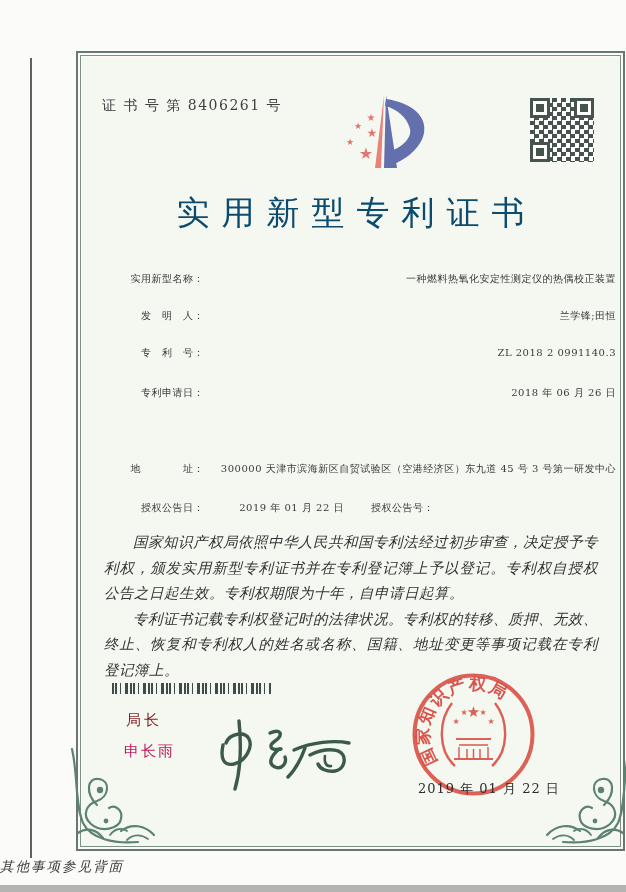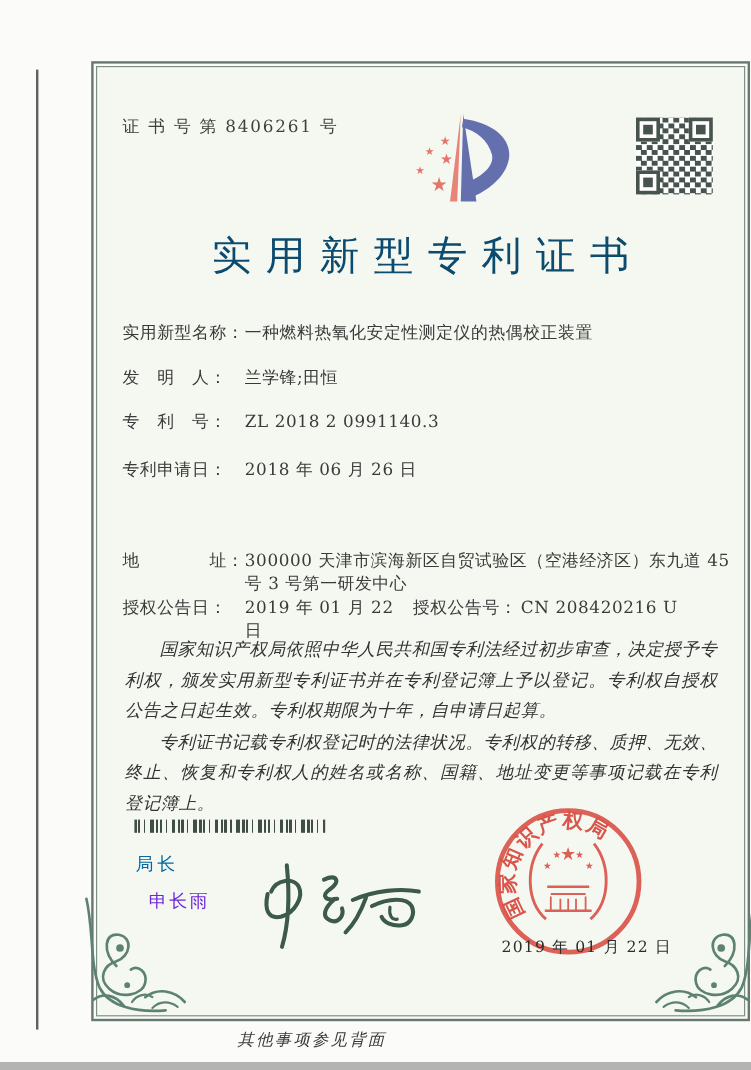--- a/index.html
+++ b/index.html
@@ -33,45 +33,45 @@
   .qr{position:absolute;left:452px;top:45px;width:64px;height:64px;background-color:#fff;
       background-image:repeating-conic-gradient(#47544e 0% 25%, rgba(0,0,0,0) 0% 50%);
       background-size:9px 9px;}
   .qr .f{position:absolute;width:14px;height:14px;border:3px solid #47544e;background:#fff;}
   .qr .f::after{content:"";position:absolute;inset:3px;background:#47544e;}
   .qr .f.tl{left:0;top:0}.qr .f.tr{right:0;top:0}.qr .f.bl{left:0;bottom:0}
 
   .title{position:absolute;left:0;top:138px;width:100%;text-align:center;
          font-size:33px;color:#0c4a6e;letter-spacing:12px;text-indent:12px;font-weight:400;}
 
-  .row{position:absolute;left:24px;width:514px;display:flex;font-size:14px;color:#3a3a3a;line-height:19px;}
+  .row{position:absolute;left:24px;width:514px;display:flex;font-size:10px;color:#3a3a3a;line-height:19px;text-align:right;}
   .lab{flex:none;width:102px;letter-spacing:.5px;}
   .val{flex:1;letter-spacing:.5px;}
   .r1{top:216px}.r2{top:253px}.r3{top:290px}.r4{top:330px}.r5{top:368px}.r6{top:406px}.r7{top:445px}
   .vdate{flex:none;width:140px;}
   .lab2{width:90px;}
 
   .paras{position:absolute;left:26px;top:477px;width:494px;font-size:14.5px;line-height:25.5px;
          color:#333;text-align:justify;font-style:italic;}
   .paras p{margin:0;text-indent:2em;letter-spacing:.5px;}
 
   .barcode{position:absolute;left:34px;top:630px;width:159px;height:11px;
     background:repeating-linear-gradient(90deg,#3f4d46 0 2px,#f4f6f2 2px 3px,#3f4d46 3px 5px,#f4f6f2 5px 8px,#3f4d46 8px 9px,#f4f6f2 9px 13px,#3f4d46 13px 16px,#f4f6f2 16px 18px);}
 
-  .signer-title{position:absolute;left:35px;top:658px;font-size:15px;color:#0369a1;letter-spacing:3px;
+  .signer-title{position:absolute;left:48px;top:658px;font-size:15px;color:#7f1d1d;letter-spacing:3px;
     font-family:"Liberation Sans","DejaVu Sans",sans-serif;}
-  .signer-name{position:absolute;left:46px;top:689px;font-size:15px;color:#6d28d9;letter-spacing:2px;
+  .signer-name{position:absolute;left:46px;top:689px;font-size:15px;color:#be185d;letter-spacing:2px;
     font-family:"Liberation Sans","DejaVu Sans",sans-serif;}
   .signature{position:absolute;left:130px;top:640px;width:195px;height:100px;}
 
   .seal{position:absolute;left:328px;top:614px;width:135px;height:135px;}
   .seal-date{position:absolute;left:340px;top:727px;width:170px;font-size:13px;color:#2d2d2d;letter-spacing:1px;}
 
   .page-no{position:absolute;left:0;top:768px;width:100%;text-align:center;font-size:12.5px;color:#3f3f3f;letter-spacing:2px;}
-  .back-note{position:absolute;left:0;top:858px;width:520px;text-align:center;font-size:13.5px;color:#3a3a3a;
+  .back-note{position:absolute;left:0;top:858px;width:520px;text-align:left;font-size:13.5px;color:#3a3a3a;
              letter-spacing:2px;font-style:italic;}
 
   .orn{position:absolute;width:105px;height:108px;}
   .orn-l{left:-12px;top:690px;}
   .orn-r{left:452px;top:690px;transform:scaleX(-1);}
 </style>
 </head>
 <body>
 
 <div class="page">
@@ -149,21 +149,20 @@
         <span class="val">2018 年 06 月 26 日</span>
       </div>
       <div class="row r6">
         <span class="lab">地　　　　址：</span>
         <span class="val">300000 天津市滨海新区自贸试验区（空港经济区）东九道 45 号 3 号第一研发中心</span>
       </div>
       <div class="row r7">
         <span class="lab">授权公告日：</span>
         <span class="val vdate">2019 年 01 月 22 日</span>
         <span class="lab lab2">授权公告号：</span>
-        <span class="val">CN 208420216 U</span>
       </div>
 
       <div class="paras">
         <p>国家知识产权局依照中华人民共和国专利法经过初步审查，决定授予专利权，颁发实用新型专利证书并在专利登记簿上予以登记。专利权自授权公告之日起生效。专利权期限为十年，自申请日起算。</p>
         <p>专利证书记载专利权登记时的法律状况。专利权的转移、质押、无效、终止、恢复和专利权人的姓名或名称、国籍、地址变更等事项记载在专利登记簿上。</p>
       </div>
 
       <div class="barcode"></div>
 
       <div class="signer-title">局长</div>

